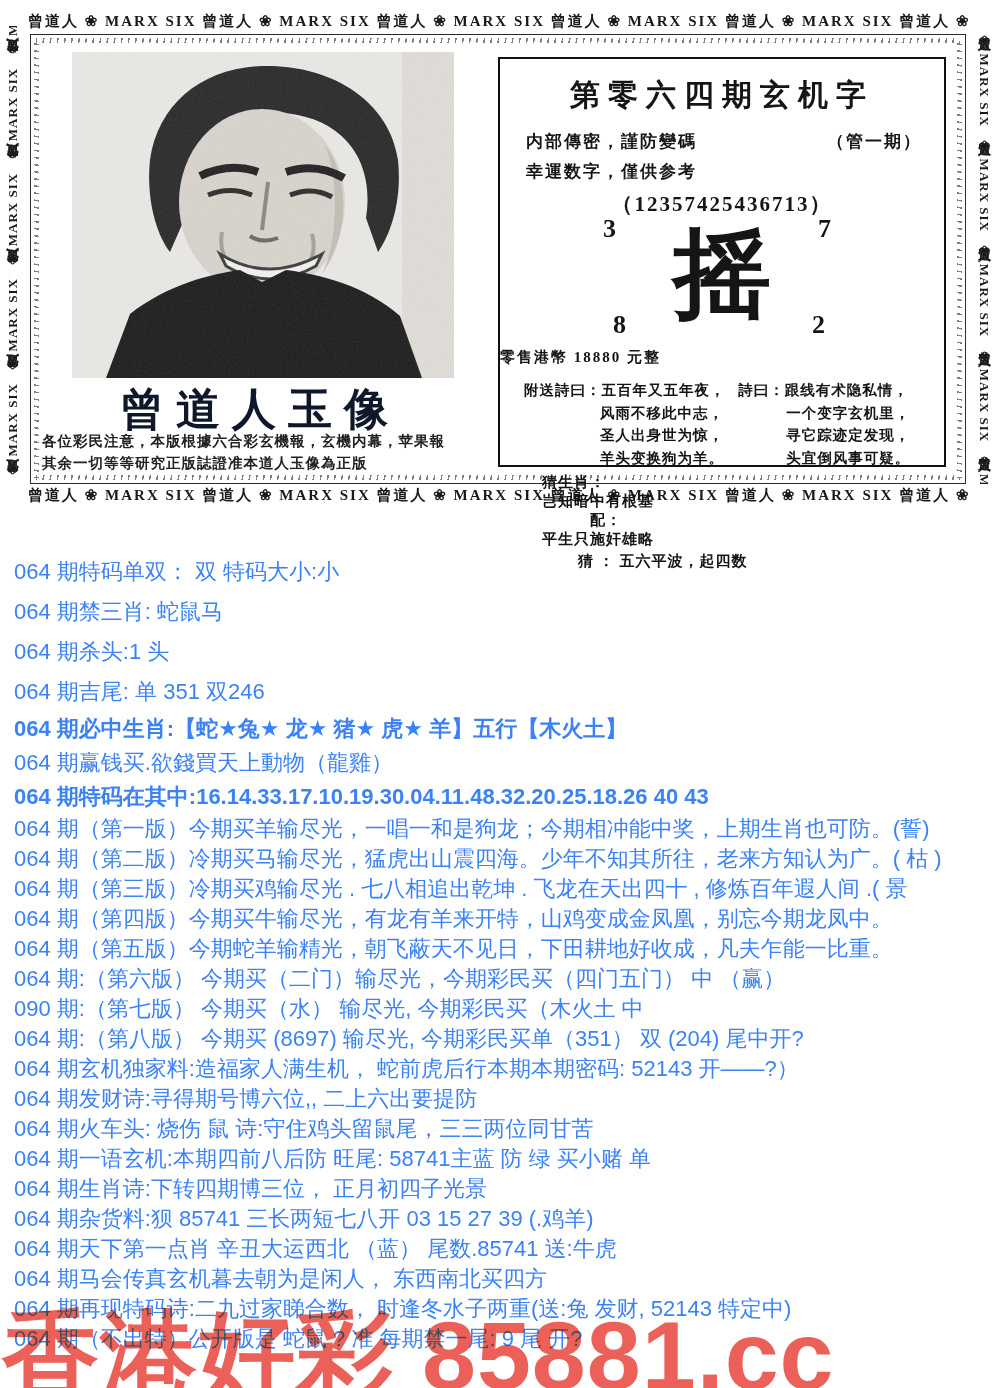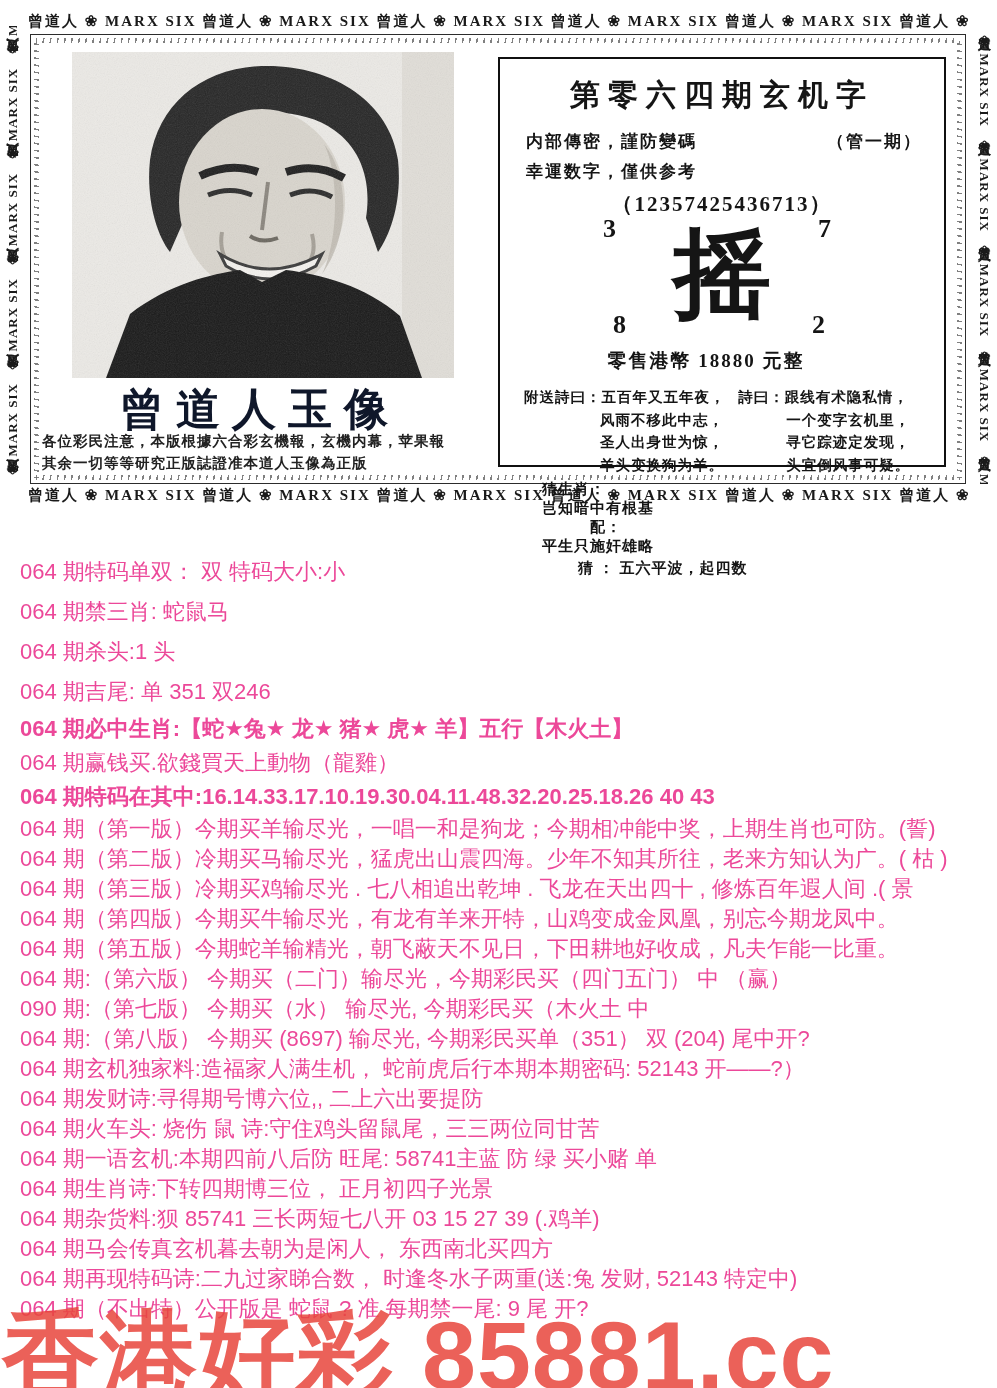--- a/index.html
+++ b/index.html
@@ -39,32 +39,32 @@
         font-family:"Liberation Serif","DejaVu Serif",serif;font-weight:bold;color:#151515;}
   .mb-title{margin-top:16px;text-align:center;font-size:30px;letter-spacing:8px;}
   .mb-row1{margin:14px 22px 0 26px;display:flex;justify-content:space-between;font-size:17px;letter-spacing:2px;}
   .mb-row2{margin:7px 22px 0 26px;font-size:17px;letter-spacing:2px;}
   .mb-nums{text-align:center;font-size:21px;margin-top:7px;letter-spacing:2px;}
   .mb-glyph{position:relative;width:250px;height:112px;margin:4px auto 0;}
   .big-char{text-align:center;font-size:98px;line-height:104px;}
   .corner{position:absolute;font-size:26px;}
   .c-tl{left:6px;top:-8px;} .c-tr{right:16px;top:-8px;}
   .c-bl{left:16px;bottom:-6px;} .c-br{right:22px;bottom:-6px;}
-  .mb-price{text-align:center;padding-right:32px;font-size:19px;margin-top:14px;letter-spacing:2px;}
+  .mb-price{text-align:left;padding-right:32px;font-size:15px;margin-top:14px;letter-spacing:2px;}
   .mb-poems{display:flex;margin:12px 8px 0 24px;font-size:14.5px;line-height:22.5px;letter-spacing:1px;}
   .poem-col-left{width:52%;} .poem-col-right{width:48%;}
   .poem-first{display:flex;}
   .poem-indent-l{margin-left:76px;} .poem-indent-r{margin-left:48px;}
   .mb-guess{display:flex;margin:4px 8px 0 42px;font-size:15px;letter-spacing:1px;flex-direction:column;}
   .mb-guess .right-part{margin-left:48px;}
   .mb-guess2{margin:3px 0 0 78px;font-size:15px;letter-spacing:1px;}
 
   
-  .body-lines{position:absolute;left:20px;top:552px;width:978px;font-size:22px;
-              white-space:nowrap;color:#ec4899;z-index:1;}
+  .body-lines{position:absolute;left:14px;top:552px;width:978px;font-size:22px;
+              white-space:nowrap;color:#3b82f6;z-index:1;}
   .bl{height:30px;line-height:30px;}
   .g40{height:40px;line-height:40px;}
   .g34{height:34px;line-height:34px;}
   .bold{font-weight:bold;}
 
   
   .watermark{position:absolute;left:2px;top:1292px;width:994px;z-index:5;
              font-size:97px;font-weight:bold;letter-spacing:1px;white-space:nowrap;
              color:#e8453c;opacity:.85;mix-blend-mode:darken;
              font-family:"Liberation Sans","DejaVu Sans",sans-serif;}
@@ -185,20 +185,21 @@
     <div class="bl">064 期（第五版）今期蛇羊输精光，朝飞蔽天不见日，下田耕地好收成，凡夫乍能一比重。</div>
     <div class="bl">064 期:（第六版） 今期买（二门）输尽光，今期彩民买（四门五门） 中 （赢）</div>
     <div class="bl">090 期:（第七版） 今期买（水） 输尽光, 今期彩民买（木火土 中</div>
     <div class="bl">064 期:（第八版） 今期买 (8697) 输尽光, 今期彩民买单（351） 双 (204) 尾中开?</div>
     <div class="bl">064 期玄机独家料:造福家人满生机， 蛇前虎后行本期本期密码: 52143  开——?）</div>
     <div class="bl">064 期发财诗:寻得期号博六位,, 二上六出要提防</div>
     <div class="bl">064 期火车头: 烧伤 鼠 诗:守住鸡头留鼠尾，三三两位同甘苦</div>
     <div class="bl">064 期一语玄机:本期四前八后防 旺尾: 58741主蓝  防 绿 买小赌 单</div>
     <div class="bl">064 期生肖诗:下转四期博三位， 正月初四子光景</div>
     <div class="bl">064 期杂货料:狈  85741    三长两短七八开 03 15 27 39 (.鸡羊)</div>
+    <div class="bl">064 期天下第一点肖  辛丑大运西北    （蓝） 尾数.85741 送:牛虎</div>
     <div class="bl">064 期马会传真玄机暮去朝为是闲人， 东西南北买四方</div>
     <div class="bl">064 期再现特码诗:二九过家睇合数， 时逢冬水子两重(送:兔 发财, 52143  特定中)</div>
     <div class="bl">064 期（不出特）公开版是   蛇鼠 ? 准  每期禁一尾: 9 尾 开?</div>
   </div>
 
   <div class="watermark">香港好彩 85881.cc</div>
 
 </div>
 
 </body></html>

